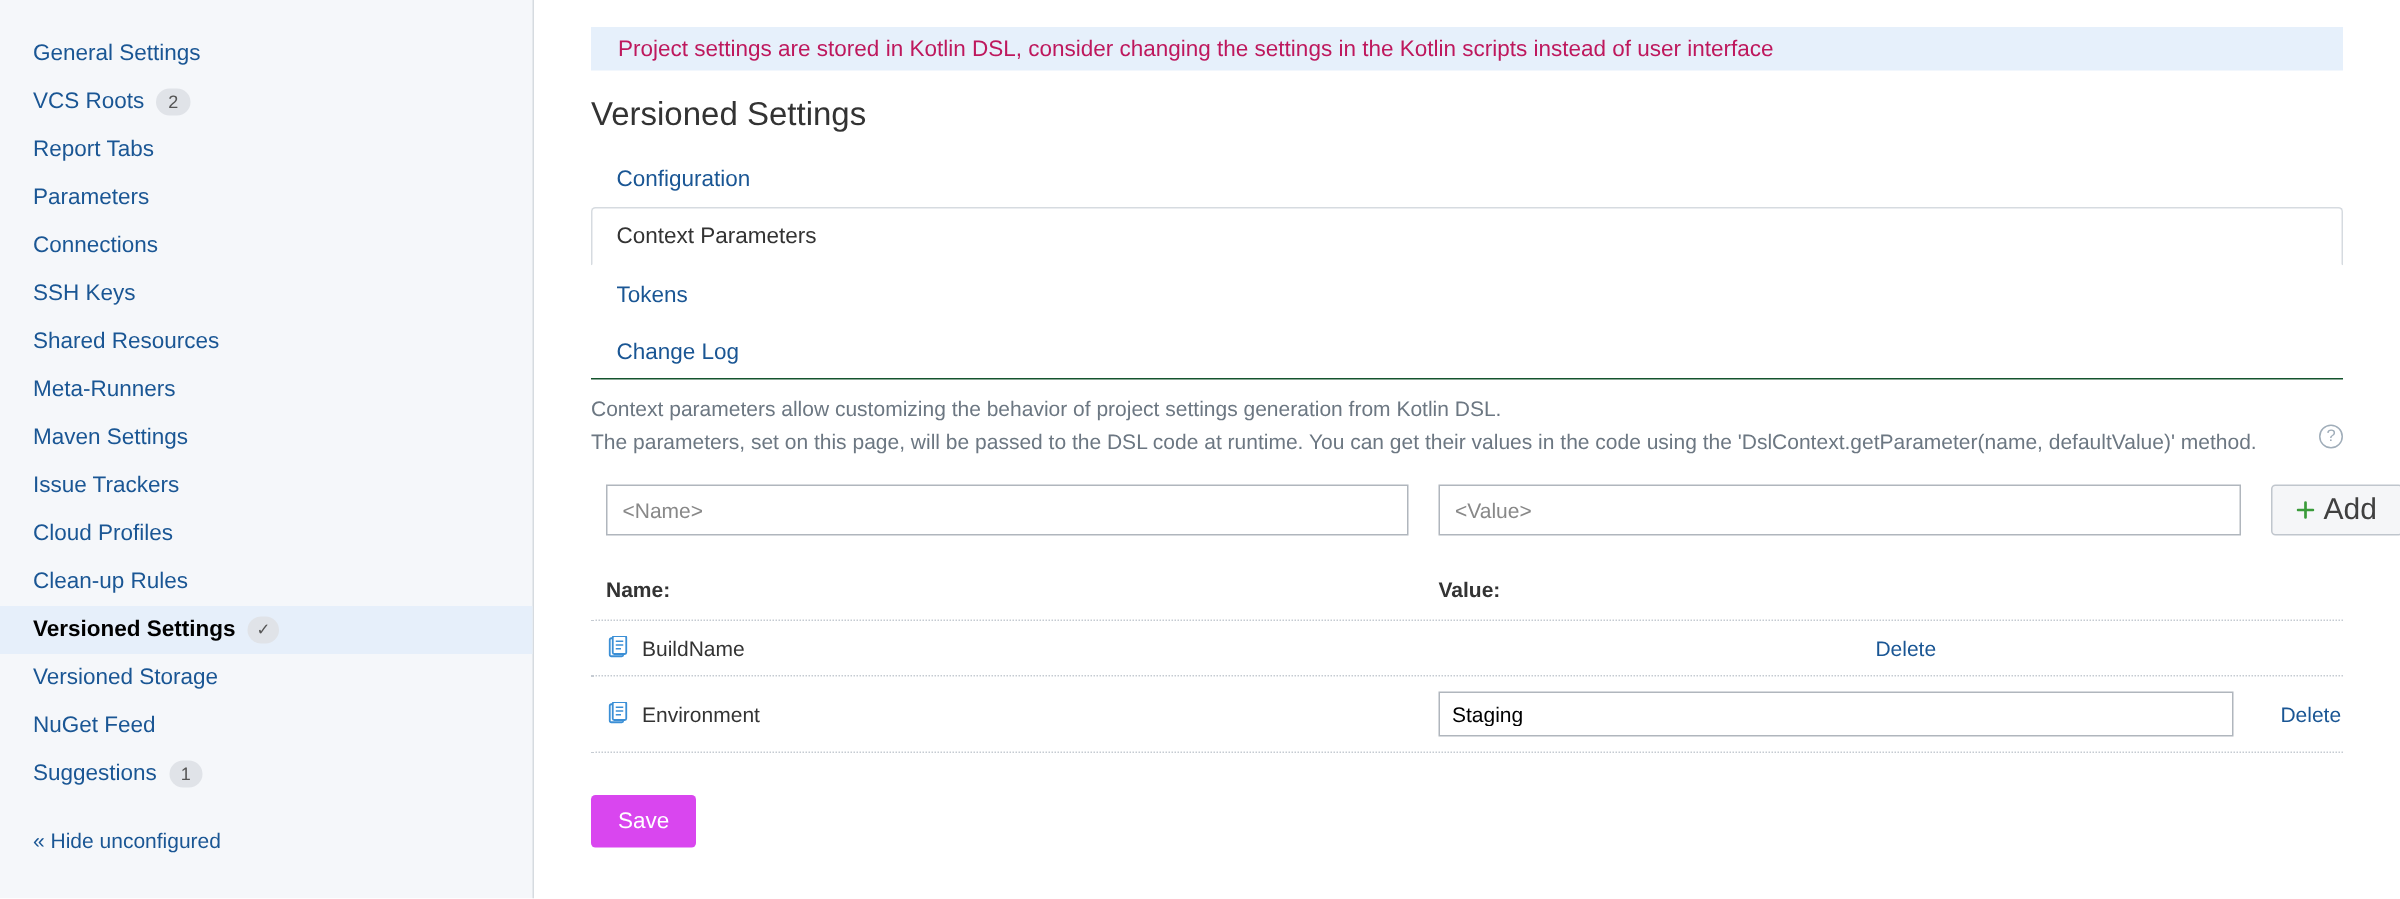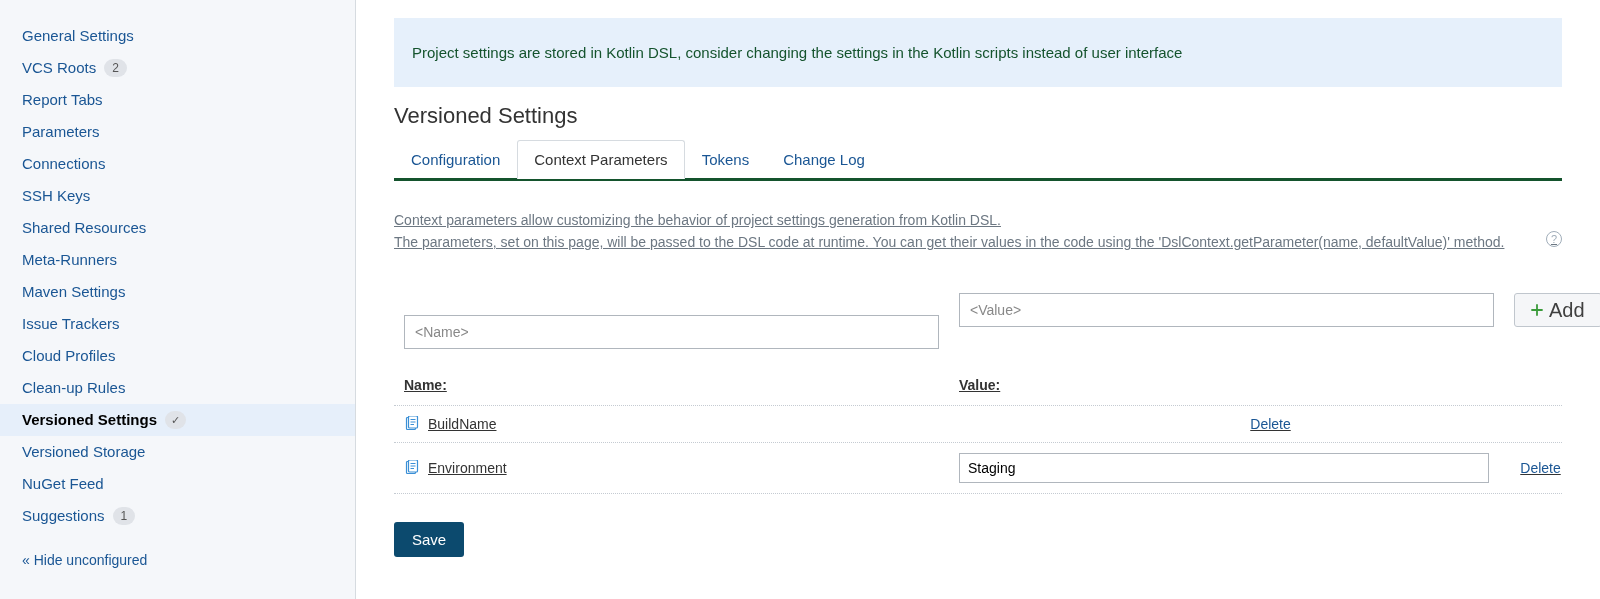--- a/index.html
+++ b/index.html
@@ -60,35 +60,36 @@
       cursor: pointer;
       margin-top: 6px;
     }
     .main {
       flex: 1;
       padding: 18px 38px 20px 38px;
       overflow: auto;
     }
     .notice {
       background: #e6f0fb;
-      padding: 26px 18px;
+      padding: 6px 18px;
       font-size: 15px;
-      color: #14532d;
+      color: #be185d;
       margin-bottom: 16px;
     }
     h1.page-title {
       font-size: 22px;
       font-weight: 400;
       color: #333;
       margin-bottom: 10px;
     }
     .tabs {
       display: flex;
-      border-bottom: 3px solid #14532d;
-      margin-bottom: 28px;
+      border-bottom: 1px solid #14532d;
+      margin-bottom: 8px;
+      flex-direction: column;
     }
     .tab {
       padding: 10px 16px;
       color: #1a5694;
       font-size: 15px;
       cursor: pointer;
       border: 1px solid transparent;
       border-bottom: none;
       position: relative;
       top: 1px;
@@ -101,21 +102,20 @@
       border-radius: 3px 3px 0 0;
     }
     .description {
       color: #6c7782;
       font-size: 14px;
       line-height: 22px;
       margin-bottom: 18px;
       display: flex;
       align-items: flex-start;
       gap: 4px;
-      text-decoration: underline;
     }
     .description .text { flex: 1; }
     .help-icon {
       color: #a0adb9;
       border: 1.2px solid #a0adb9;
       border-radius: 50%;
       width: 16px;
       height: 16px;
       display: inline-flex;
       align-items: center;
@@ -133,40 +133,39 @@
     }
     .add-row input[type="text"] {
       height: 34px;
       border: 1px solid #b0b6bd;
       padding: 0 10px;
       font-size: 14px;
       color: #333;
       font-family: inherit;
     }
     .add-row input::placeholder { color: #888; }
-    .input-name { flex: 0 0 535px; margin-top: 44px; }
+    .input-name { flex: 0 0 535px; }
     .input-value { flex: 0 0 535px; }
     .btn-add {
       height: 34px;
       padding: 0 16px;
       border: 1px solid #c0c6cd;
       background: #f5f6f8;
       border-radius: 3px;
       cursor: pointer;
       display: inline-flex;
       align-items: center;
       gap: 6px;
       font-size: 20px;
       color: #404040;
       margin-left: auto;
     }
     .btn-add svg { display: block; }
     .params-table {
       width: 100%;
-      text-decoration: underline;
     }
     .params-header, .params-row {
       display: flex;
       align-items: center;
       border-bottom: 1px dotted #c5cbd2;
       padding-left: 10px;
     }
     .params-header {
       font-weight: 600;
       padding-bottom: 12px;
@@ -199,21 +198,21 @@
       width: 530px;
       height: 30px;
       border: 1px solid #b0b6bd;
       padding: 0 8px;
       font-size: 14px;
       font-family: inherit;
     }
     .param-icon { flex-shrink: 0; }
     .btn-save {
       margin-top: 28px;
-      background: #0c4a6e;
+      background: #d946ef;
       color: #fff;
       border: none;
       border-radius: 3px;
       padding: 9px 18px;
       font-size: 15px;
       cursor: pointer;
     }
   </style>
 </head>
 <body>

